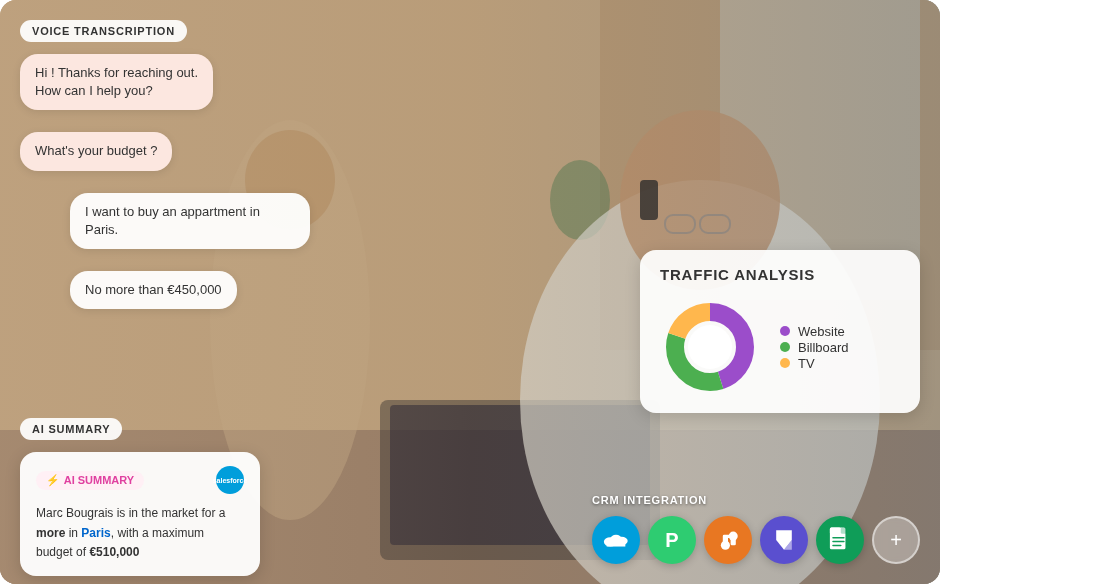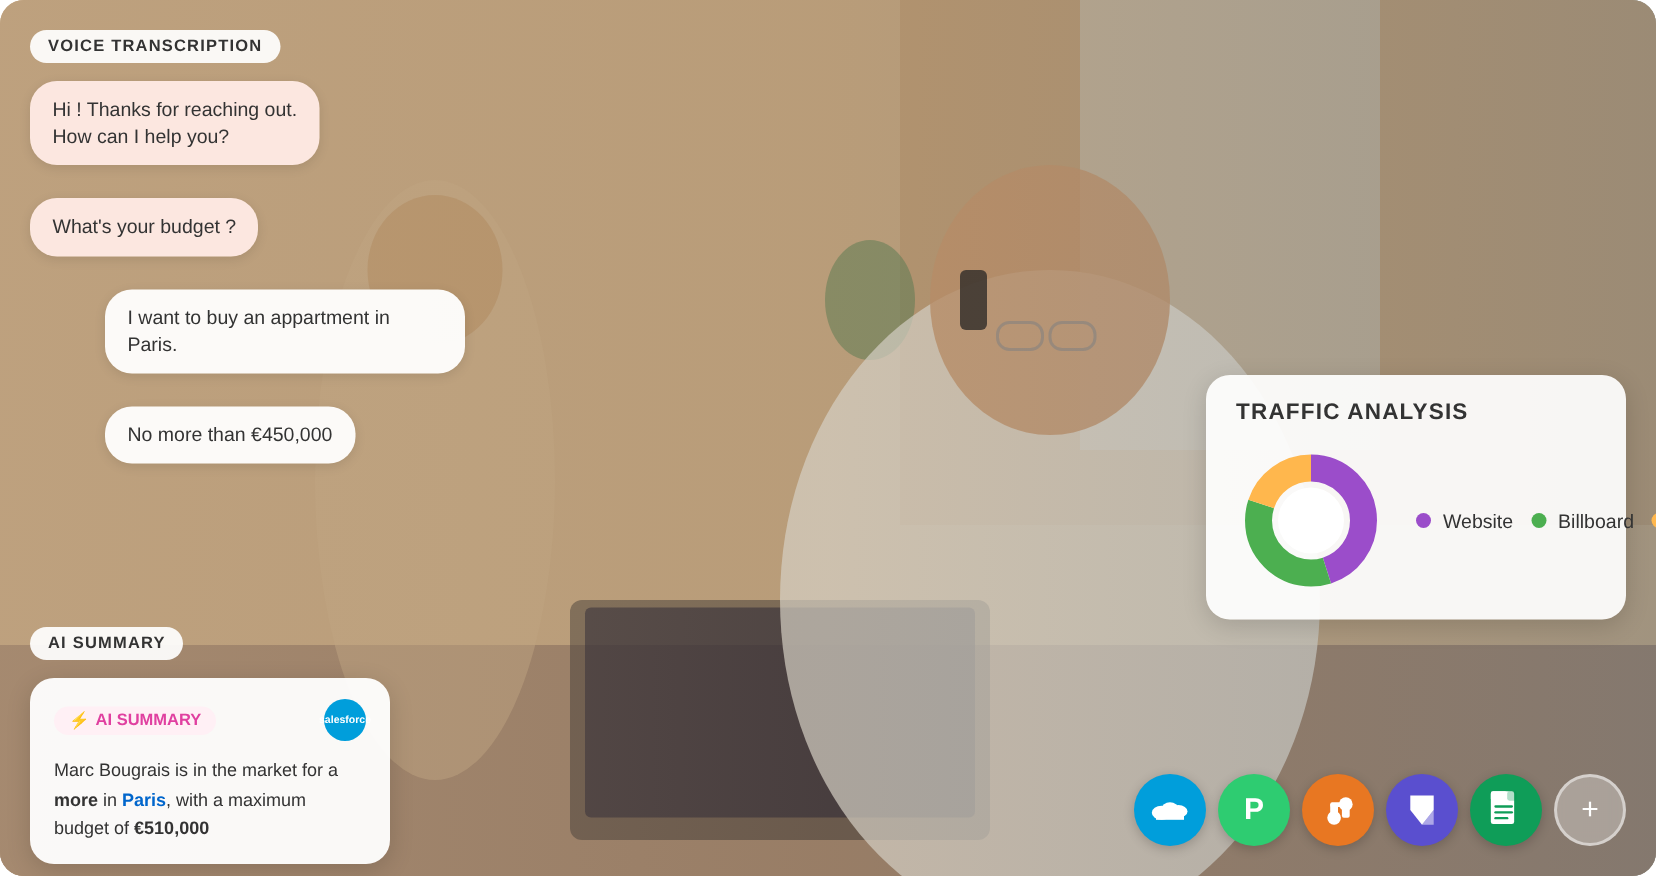--- a/index.html
+++ b/index.html
@@ -3,21 +3,21 @@
   <meta charset="utf-8">
   <style>
     * { box-sizing: border-box; margin: 0; padding: 0; }
     body {
       width: 1104px;
       height: 584px;
       overflow: hidden;
       font-family: -apple-system, BlinkMacSystemFont, 'Segoe UI', sans-serif;
     }
     .container {
-      width: 1104px;
+      width: 940px;
       height: 584px;
       position: relative;
       border-radius: 16px;
       overflow: hidden;
     }
     .bg-photo {
       position: absolute;
       inset: 0;
       background: linear-gradient(135deg, #c9a882 0%, #b8956e 20%, #8a7060 40%, #6b8a9e 60%, #5a7a8e 80%, #4a6a7e 100%);
       z-index: 0;
@@ -170,22 +170,22 @@
       align-items: center;
       gap: 20px;
     }
     .donut-chart {
       width: 100px;
       height: 100px;
       flex-shrink: 0;
     }
     .legend {
       display: flex;
-      flex-direction: row;
-      gap: 12px;
+      flex-direction: column;
+      gap: 1px;
     }
     .legend-item {
       display: flex;
       align-items: center;
       gap: 8px;
       font-size: 13px;
       color: #333;
     }
     .legend-dot {
       width: 10px;
@@ -337,20 +337,21 @@
         </div>
         <div class="legend-item">
           <div class="legend-dot" style="background:#ffb74d;"></div>
           <span>TV</span>
         </div>
       </div>
     </div>
   </div>
 
   <div class="crm-integration">
+    <div class="crm-label">CRM INTEGRATION</div>
     <div class="crm-icons">
 
       <div class="crm-icon" style="background:#009EDB;" title="Salesforce">
         <svg width="28" height="20" viewBox="0 0 60 40">
           <ellipse cx="18" cy="24" rx="14" ry="10" fill="white"></ellipse>
           <ellipse cx="30" cy="18" rx="12" ry="9" fill="white"></ellipse>
           <ellipse cx="42" cy="22" rx="13" ry="9" fill="white"></ellipse>
           <rect x="10" y="22" width="40" height="12" fill="white"></rect>
         </svg>
       </div>

